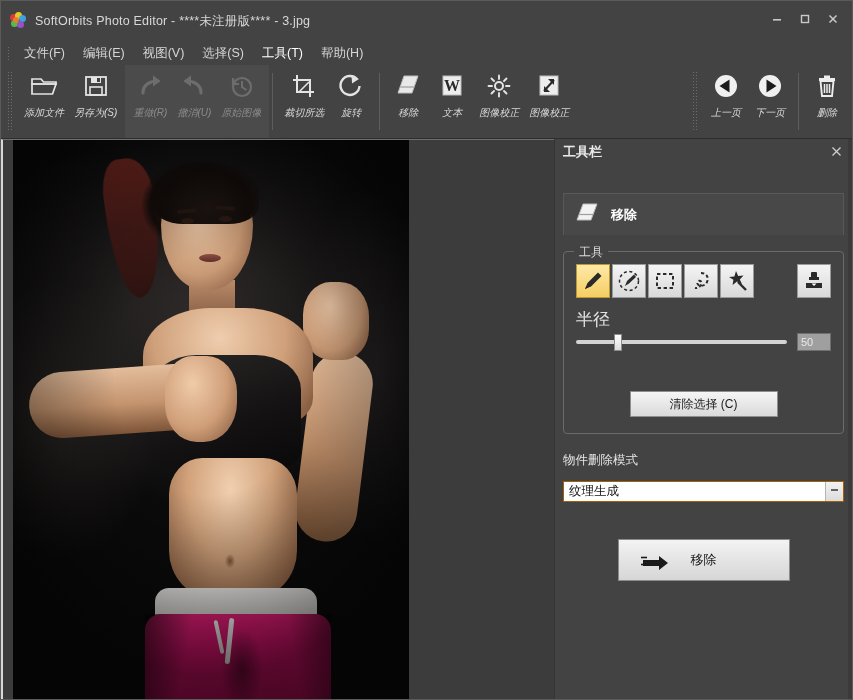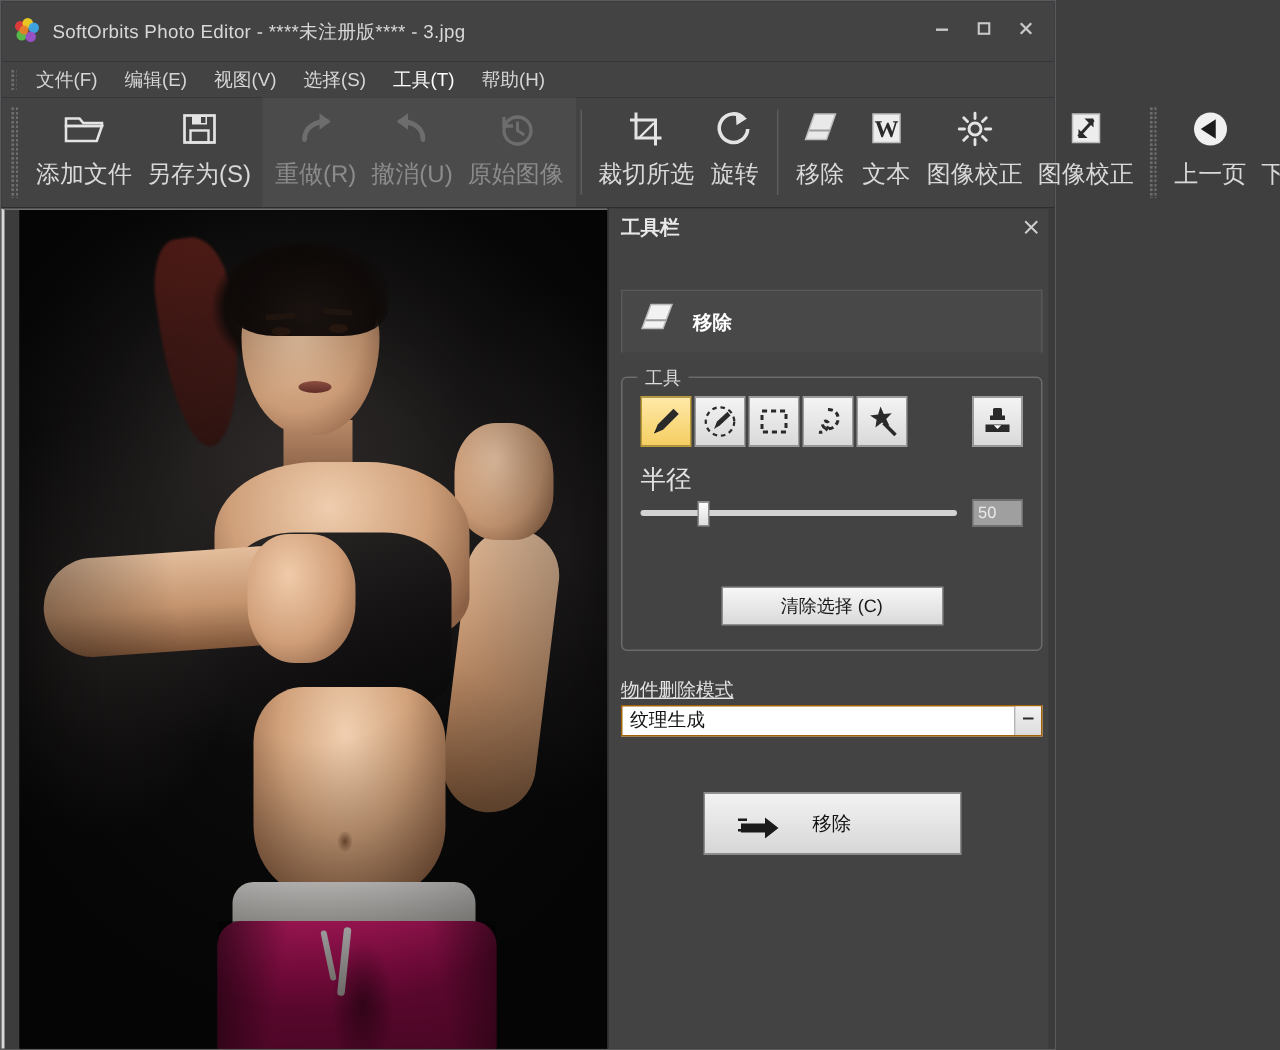--- a/index.html
+++ b/index.html
@@ -4,22 +4,22 @@
 <style>
   * { box-sizing: border-box; margin: 0; padding: 0; }
   html, body {
     width: 853px; height: 700px;
     overflow: hidden;
     font-family: "Liberation Sans", "DejaVu Sans", sans-serif;
     background: #3f3f3f;
   }
   .app {
     position: relative;
-    width: 704px; height: 700px;
-    background: #0f172a;
+    width: 853px; height: 700px;
+    background: #4c1d95;
     border: 1px solid #5a5a5a;
     display: flex; flex-direction: column;
   }
 
   
   .titlebar {
     height: 40px;
     background: #434343;
     display: flex; align-items: center;
     padding-left: 8px;
@@ -106,21 +106,21 @@
   }
   .tb-btn {
     width: auto; min-width: 44px;
     padding: 6px 5px 4px;
     display: flex; flex-direction: column;
     align-items: center; gap: 5px;
   }
   .tb-ico { height: 30px; display:flex; align-items:center; justify-content:center; }
   .tb-ico svg { display:block; }
   .tb-lbl {
-    color: #d9d9d9; font-size: 16px; white-space: nowrap;
+    color: #d9d9d9; font-size: 10px; white-space: nowrap; font-style: italic;
   }
   .tb-btn.dim .tb-lbl { color: #8b8b8b; }
   .tb-spacer { flex: 1 1 auto; }
 
   
   .body {
     flex: 1 1 auto;
     display: flex;
     min-height: 0;
     background: #434343;
@@ -377,22 +377,21 @@
     margin: 40px auto 4px;
     width: 148px; height: 26px;
     background: linear-gradient(#f6f6f6, #dadada);
     border: 1px solid #8e8e8e;
     color: #1a1a1a; font-size: 12px;
     text-align: center; line-height: 24px;
   }
 
   .mode-lbl {
     color: #e3e3e3; font-size: 12.5px;
-    margin: 18px 0 1px;
-    text-decoration: underline;
+    margin: 18px 0 12px;
   }
   .combo {
     height: 21px;
     background: #ffffff;
     border: 1px solid #a16207;
     display: flex; align-items: center;
     position: relative;
   }
   .combo .val {
     color: #111; font-size: 12.5px;

